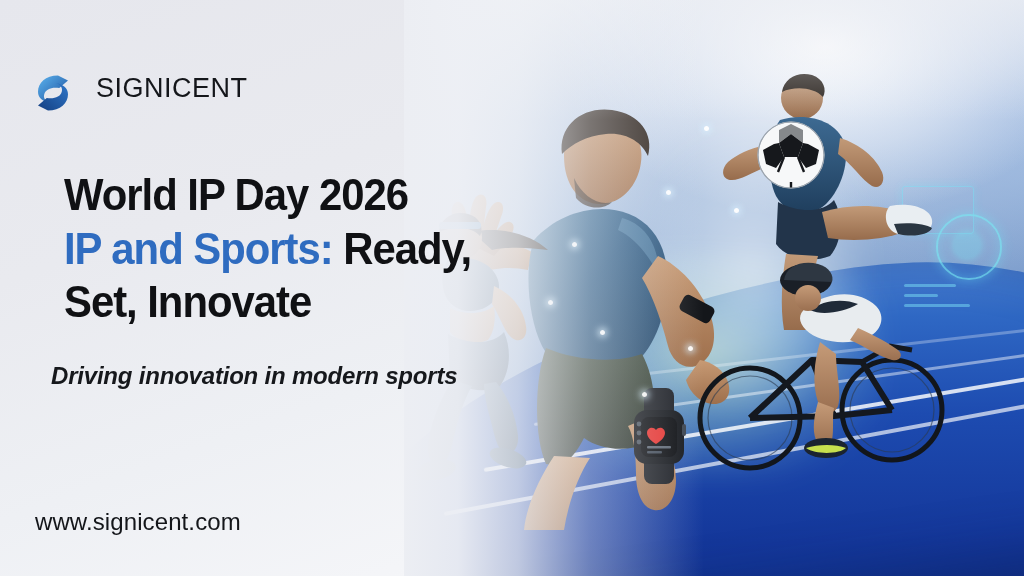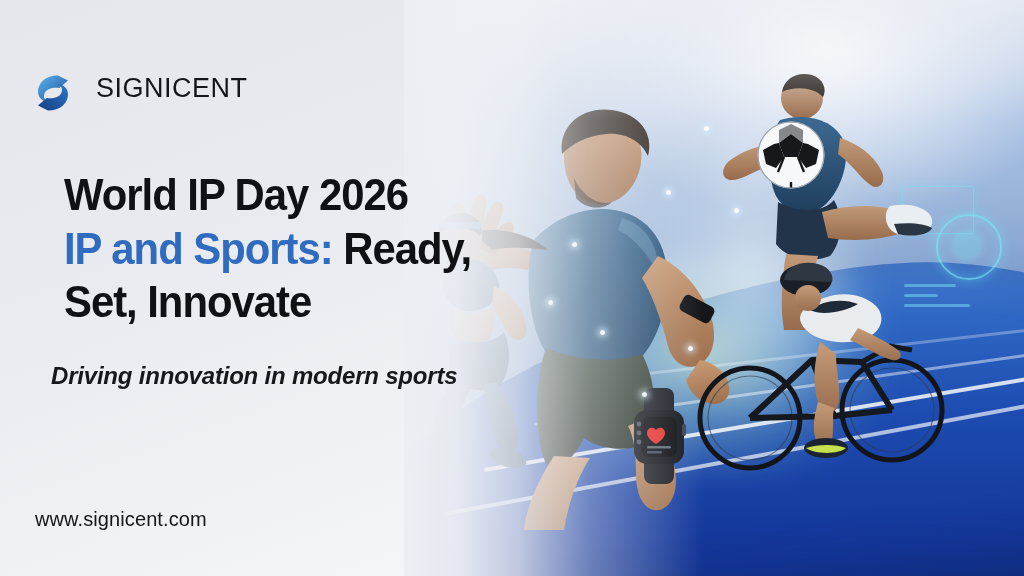--- a/index.html
+++ b/index.html
@@ -125,21 +125,21 @@
 
   .tagline{
     position:absolute; left:35px; top:362px; z-index:20;
     font-family:"Liberation Sans", sans-serif;
     font-style:italic; font-weight:bold; font-size:24px;
     color:#16181c; letter-spacing:-.2px;margin-left:16px;
   }
   .site{
     position:absolute; left:35px; top:508px; z-index:20;
     font-family:"Liberation Sans", sans-serif;
-    font-size:20px; color:#14161a; letter-spacing:.1px;
+    font-size:24px; color:#14161a; letter-spacing:.1px;
   }
 </style>
 </head>
 <body>
 
 <div class="banner">
 
   <div class="photo">
     <div class="sky"></div>
     <div class="shards"></div>

